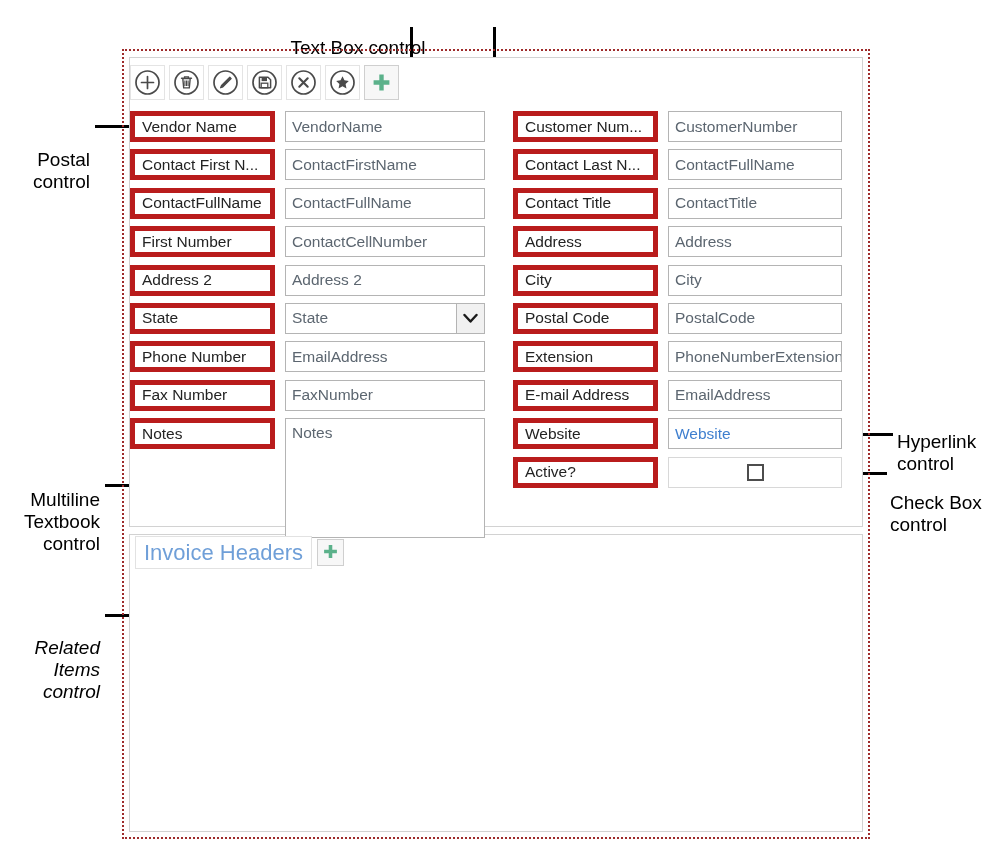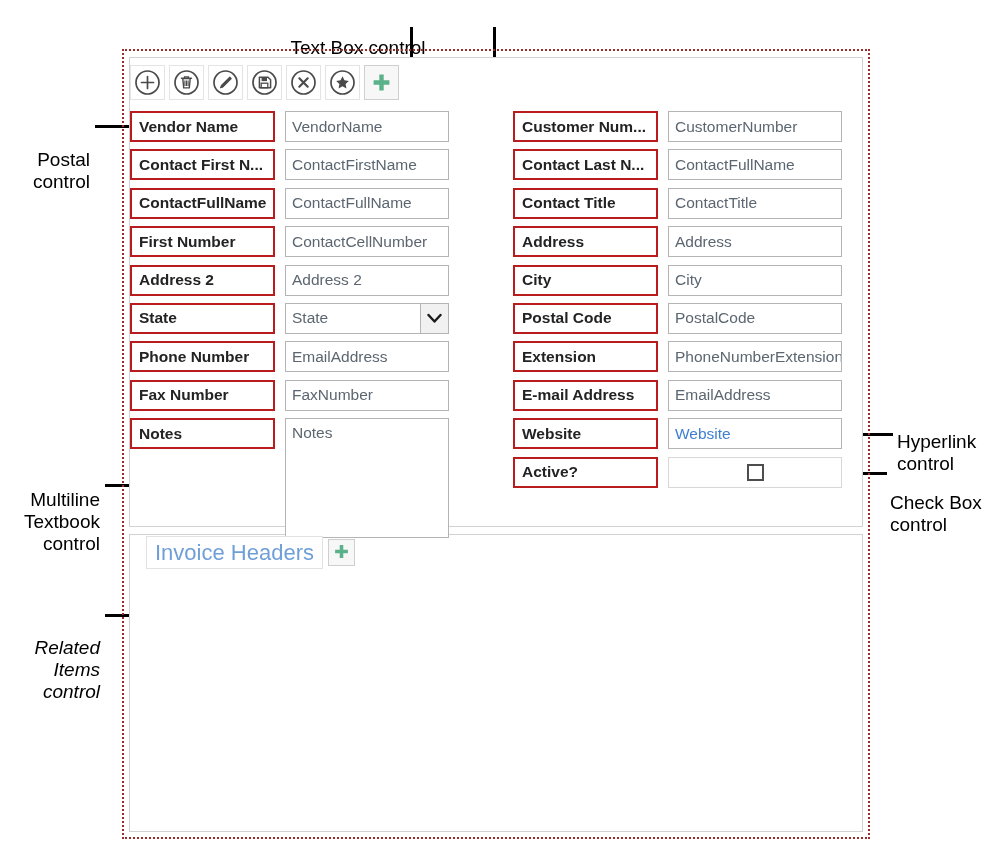--- a/index.html
+++ b/index.html
@@ -85,43 +85,43 @@
   #col-left  { left:130px; top:111px; }
   #col-right { left:513px; top:111px; }
 
   .frow {
     position:relative;
     height:38.4px;
   }
   .flabel {
     position:absolute; left:0; top:0;
     width:145px; height:31px;
-    border:2px solid #b91c1c;
+    border:5px solid #b91c1c;
     background:#ffffff;
     display:flex; align-items:center;
     padding-left:7px;
     font-size:15.5px;
-    font-weight:bold;
+    font-weight:normal;
     color:#232323;
     overflow:hidden;
     white-space:nowrap;
   }
   .fctl {
     position:absolute; left:155px; top:0;
     width:182px; height:31px;
     border:1px solid #b4b4b4;
     background:#ffffff;
     display:flex; align-items:center;
     padding-left:6px;
     font-size:15.5px;
     color:#5c6670;
     overflow:hidden;
     white-space:nowrap;
   }
-  #col-left .fctl { width:164px; }
+  #col-left .fctl { width:200px; }
   #col-right .fctl { left:155px; width:174px; }
 
   .fctl.link { color:#3f7fcf; }
   .fctl.multiline {
     height:120px;
     align-items:flex-start;
     padding-top:5px;
   }
   .fctl.combo { padding-right:0; justify-content:space-between; }
   .combo-arrow {
@@ -142,21 +142,21 @@
     width:17px; height:17px;
     border:2px solid #4d4d4d;
     background:#ffffff;
     cursor:pointer;
   }
 
   
   #related-header {
     position:absolute;
     left:135px; top:536px;
-    display:flex; align-items:center; gap:5px;margin-left:11px;
+    display:flex; align-items:center; gap:5px;
   }
   #related-title {
     height:33px;
     border:1px solid #e2e2e2;
     background:#ffffff;
     display:flex; align-items:center;
     padding:0 8px;
     font-size:22px;
     color:#6f9fd8;
     font-family:"Liberation Sans", sans-serif;

